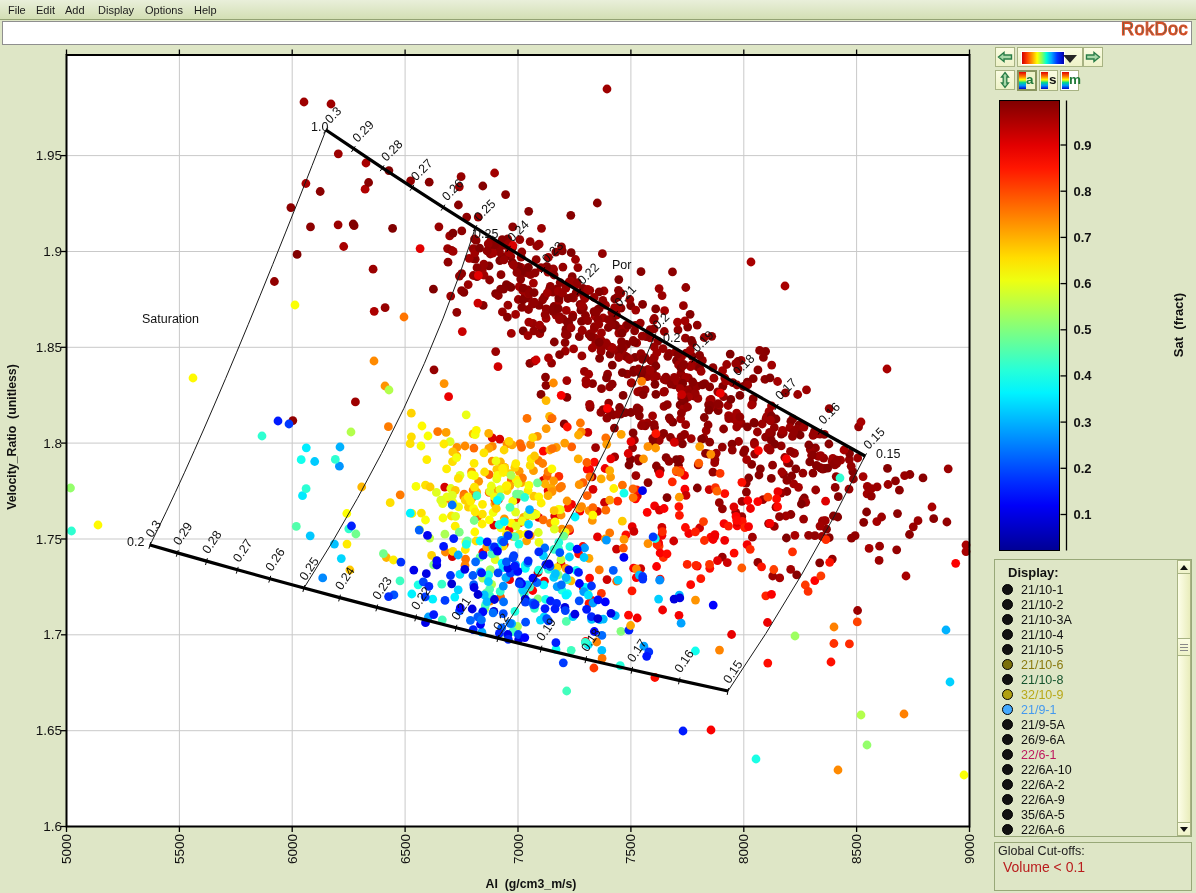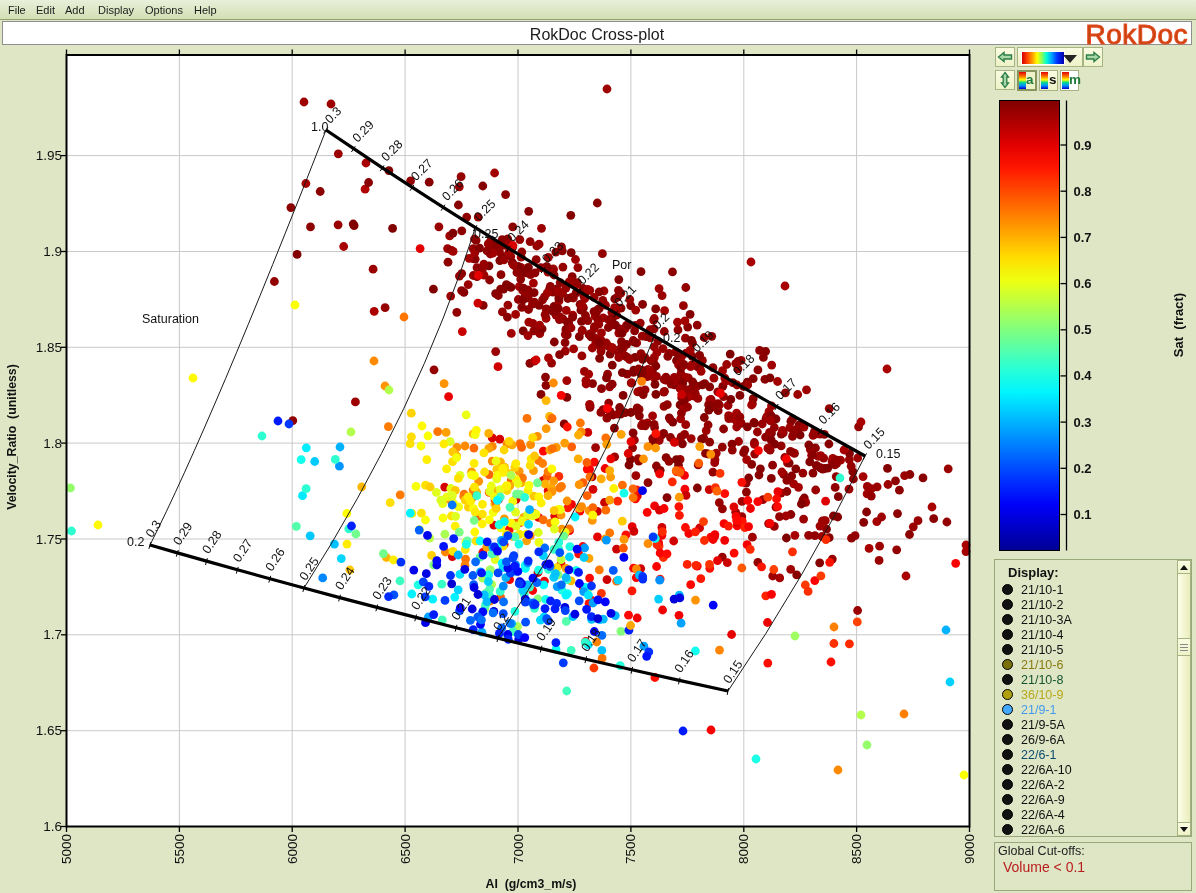--- a/index.html
+++ b/index.html
@@ -1,21 +1,21 @@
 <!DOCTYPE html>
 <html><head>
 <meta charset="utf-8">
 <style>
   html,body{margin:0;padding:0;}
   body{width:1196px;height:893px;overflow:hidden;font-family:"Liberation Sans",sans-serif;background:#dee6c6;position:relative;}
   .menubar{position:absolute;left:0;top:0;width:1196px;height:19px;background:linear-gradient(#e9efda,#d3dfb4);border-bottom:1px solid #93a273;}
   .menubar span{position:absolute;top:4px;font-size:11px;color:#1c1c1c;}
   .titlebar{position:absolute;left:2px;top:21px;width:1188px;height:22px;background:#fff;border:1px solid #8f8f8f;}
   .title{position:absolute;left:0;top:3.5px;width:100%;text-align:center;font-size:16px;color:#1c1c1c;}
-  .logo{position:absolute;right:3px;top:-3px;font-size:28px;font-weight:normal;color:#c2410c;-webkit-text-stroke:1.1px #e64d22;letter-spacing:0.5px;font-family:"Liberation Sans",sans-serif;margin-left:40px;}
+  .logo{position:absolute;right:3px;top:-3px;font-size:18px;font-weight:normal;color:#0f766e;-webkit-text-stroke:1.1px #e64d22;letter-spacing:0.5px;font-family:"Liberation Sans",sans-serif;margin-left:40px;}
   svg{position:absolute;left:0;top:0;}
   .btn{position:absolute;background:linear-gradient(#fafce2,#eef2c8);border:1px solid #a8b383;box-sizing:border-box;}
   .panel{position:absolute;border:1px solid #98a878;box-sizing:border-box;}
   .sym-item{position:absolute;font-size:12.5px;color:#111;}
 </style>
 </head>
 <body>
 <svg width="1196" height="893" viewBox="0 0 1196 893">
   <rect x="66.5" y="55.0" width="903.0" height="771.5" fill="#ffffff"></rect>
 <line x1="179.4" y1="55.0" x2="179.4" y2="826.5" stroke="#c9c9c9" stroke-width="1"></line>
@@ -1750,21 +1750,20 @@
 </svg>
 <div class="menubar">
   <span style="left:8px">File</span>
   <span style="left:36px">Edit</span>
   <span style="left:65px">Add</span>
   <span style="left:98px">Display</span>
   <span style="left:145px">Options</span>
   <span style="left:194px">Help</span>
 </div>
 <div class="titlebar">
-  <div class="title">RokDoc Cross-plot</div>
   <div class="logo">RokDoc</div>
 </div>
 <div class="btn" style="left:995px;top:47px;width:20px;height:20px">
     <svg width="18" height="18" viewBox="0 0 18 18">
       <path d="M2.5 9 L8 4.5 L8 7 L15.5 7 L15.5 11 L8 11 L8 13.5 Z" fill="#a8d8a8" stroke="#2a7d47" stroke-width="1.4"></path>
     </svg>
   </div>
 <div class="btn" style="left:1017px;top:47px;width:66px;height:20px">
     <div style="position:absolute;left:3px;top:3px;width:42px;height:12px;border:1px solid #fff;background:linear-gradient(90deg,#d00000,#ff4000 12%,#ff9800 24%,#ffff00 36%,#80ff60 48%,#00ffd0 58%,#00a8ff 70%,#0030ff 84%,#0000b0)"></div>
     <div style="position:absolute;right:5px;top:7px;width:0;height:0;border-left:7px solid transparent;border-right:7px solid transparent;border-top:8px solid #252525"></div>
@@ -1801,37 +1800,37 @@
 <div class="sym-item" style="left:1021px;top:613px;color:#111">21/10-3A</div>
 <div style="position:absolute;left:1002px;top:629px;width:11px;height:11px;border-radius:50%;background:#111;border:1px solid #000;box-sizing:border-box"></div>
 <div class="sym-item" style="left:1021px;top:628px;color:#111">21/10-4</div>
 <div style="position:absolute;left:1002px;top:644px;width:11px;height:11px;border-radius:50%;background:#111;border:1px solid #000;box-sizing:border-box"></div>
 <div class="sym-item" style="left:1021px;top:643px;color:#111">21/10-5</div>
 <div style="position:absolute;left:1002px;top:659px;width:11px;height:11px;border-radius:50%;background:#7a700a;border:1px solid #000;box-sizing:border-box"></div>
 <div class="sym-item" style="left:1021px;top:658px;color:#8a7a10">21/10-6</div>
 <div style="position:absolute;left:1002px;top:674px;width:11px;height:11px;border-radius:50%;background:#111;border:1px solid #000;box-sizing:border-box"></div>
 <div class="sym-item" style="left:1021px;top:673px;color:#14532d">21/10-8</div>
 <div style="position:absolute;left:1002px;top:689px;width:11px;height:11px;border-radius:50%;background:#b0a010;border:1px solid #000;box-sizing:border-box"></div>
-<div class="sym-item" style="left:1021px;top:688px;color:#b8a81a">36/10-9</div>
+<div class="sym-item" style="left:1021px;top:688px;color:#b8a81a">32/10-9</div>
 <div style="position:absolute;left:1002px;top:704px;width:11px;height:11px;border-radius:50%;background:#44aaff;border:1px solid #000;box-sizing:border-box"></div>
 <div class="sym-item" style="left:1021px;top:703px;color:#4499ee">21/9-1</div>
 <div style="position:absolute;left:1002px;top:719px;width:11px;height:11px;border-radius:50%;background:#111;border:1px solid #000;box-sizing:border-box"></div>
 <div class="sym-item" style="left:1021px;top:718px;color:#111">21/9-5A</div>
 <div style="position:absolute;left:1002px;top:734px;width:11px;height:11px;border-radius:50%;background:#111;border:1px solid #000;box-sizing:border-box"></div>
 <div class="sym-item" style="left:1021px;top:733px;color:#111">26/9-6A</div>
 <div style="position:absolute;left:1002px;top:749px;width:11px;height:11px;border-radius:50%;background:#111;border:1px solid #000;box-sizing:border-box"></div>
-<div class="sym-item" style="left:1021px;top:748px;color:#0c4a6e">22/6-1</div>
+<div class="sym-item" style="left:1021px;top:748px;color:#be185d">22/6-1</div>
 <div style="position:absolute;left:1002px;top:764px;width:11px;height:11px;border-radius:50%;background:#111;border:1px solid #000;box-sizing:border-box"></div>
 <div class="sym-item" style="left:1021px;top:763px;color:#111">22/6A-10</div>
 <div style="position:absolute;left:1002px;top:779px;width:11px;height:11px;border-radius:50%;background:#111;border:1px solid #000;box-sizing:border-box"></div>
 <div class="sym-item" style="left:1021px;top:778px;color:#111">22/6A-2</div>
 <div style="position:absolute;left:1002px;top:794px;width:11px;height:11px;border-radius:50%;background:#111;border:1px solid #000;box-sizing:border-box"></div>
 <div class="sym-item" style="left:1021px;top:793px;color:#111">22/6A-9</div>
 <div style="position:absolute;left:1002px;top:809px;width:11px;height:11px;border-radius:50%;background:#111;border:1px solid #000;box-sizing:border-box"></div>
-<div class="sym-item" style="left:1021px;top:808px;color:#111">22/6A-4</div>
+<div class="sym-item" style="left:1021px;top:808px;color:#111">35/6A-5</div>
 <div style="position:absolute;left:1002px;top:824px;width:11px;height:11px;border-radius:50%;background:#111;border:1px solid #000;box-sizing:border-box"></div>
 <div class="sym-item" style="left:1021px;top:823px;color:#111">22/6A-6</div>
 <div style="position:absolute;left:1177px;top:560px;width:14px;height:276px;background:linear-gradient(90deg,#fdfee8,#e9edbc);border:1px solid #a8b383;box-sizing:border-box"></div>
 <div class="btn" style="left:1177px;top:560px;width:14px;height:14px">
     <div style="position:absolute;left:2px;top:4px;width:0;height:0;border-left:4px solid transparent;border-right:4px solid transparent;border-bottom:5px solid #111"></div>
   </div>
 <div class="btn" style="left:1177px;top:822px;width:14px;height:14px">
     <div style="position:absolute;left:2px;top:4px;width:0;height:0;border-left:4px solid transparent;border-right:4px solid transparent;border-top:5px solid #111"></div>
   </div>
 <div class="btn" style="left:1177px;top:638px;width:14px;height:18px">

